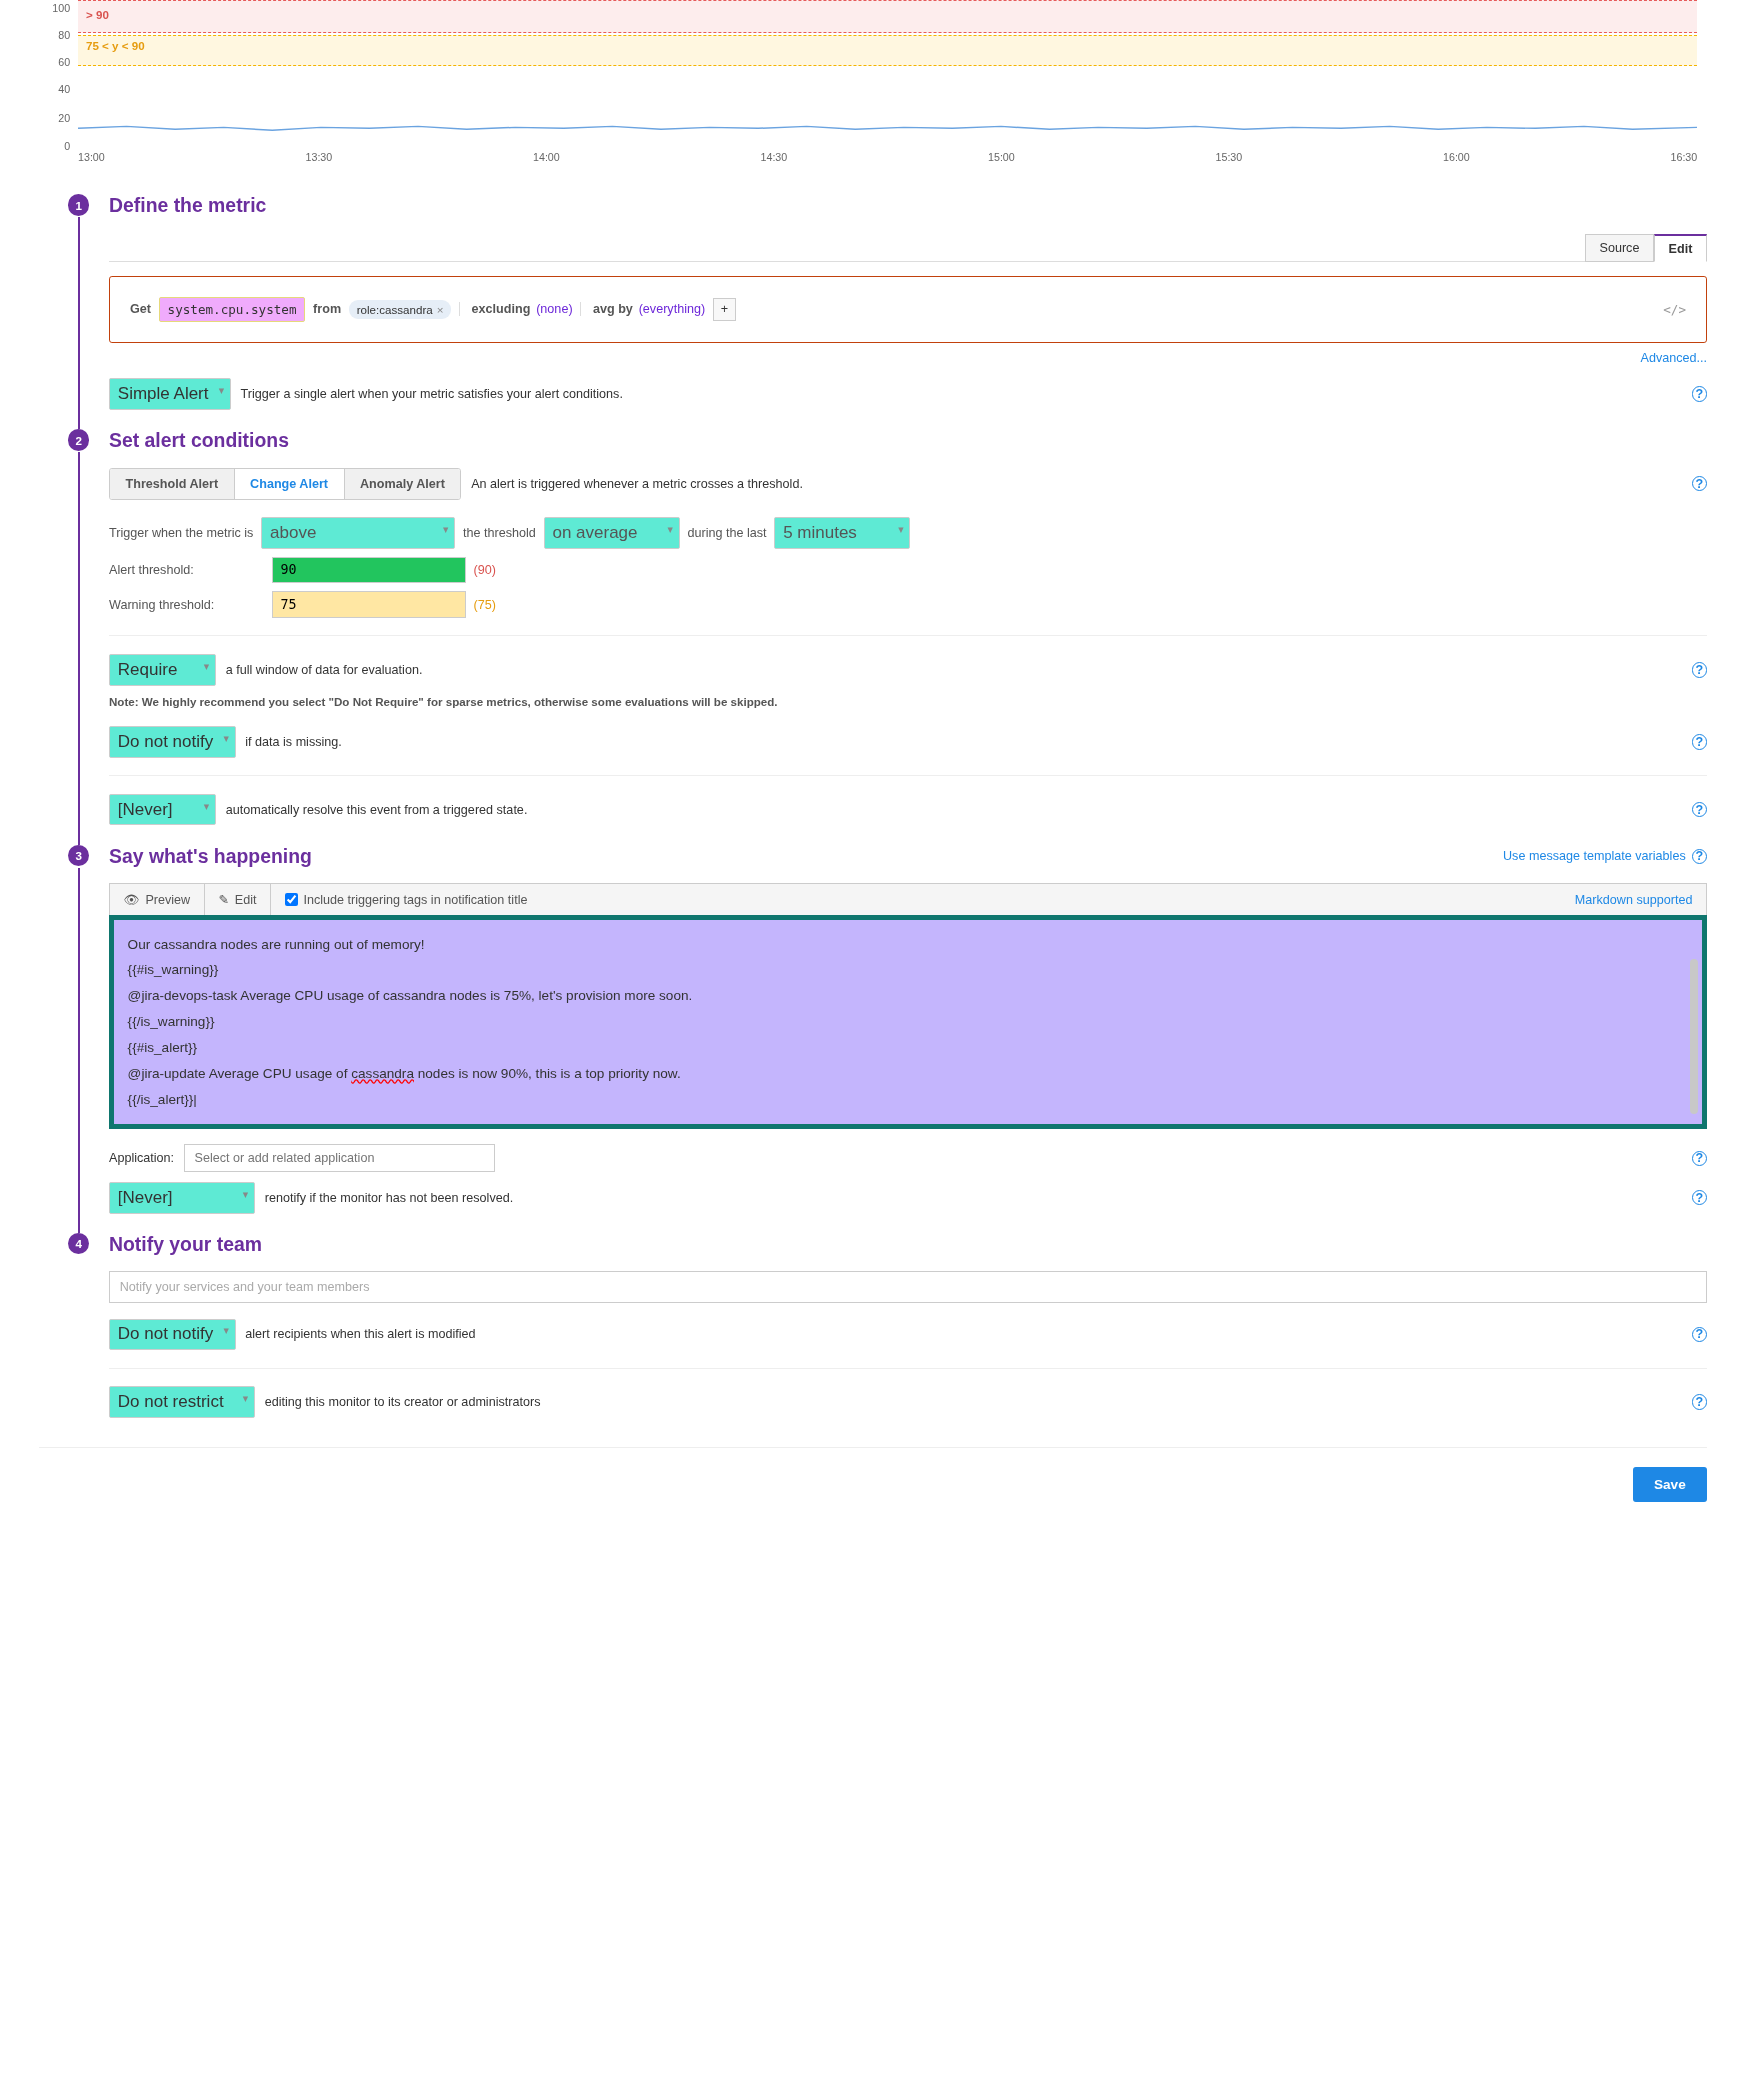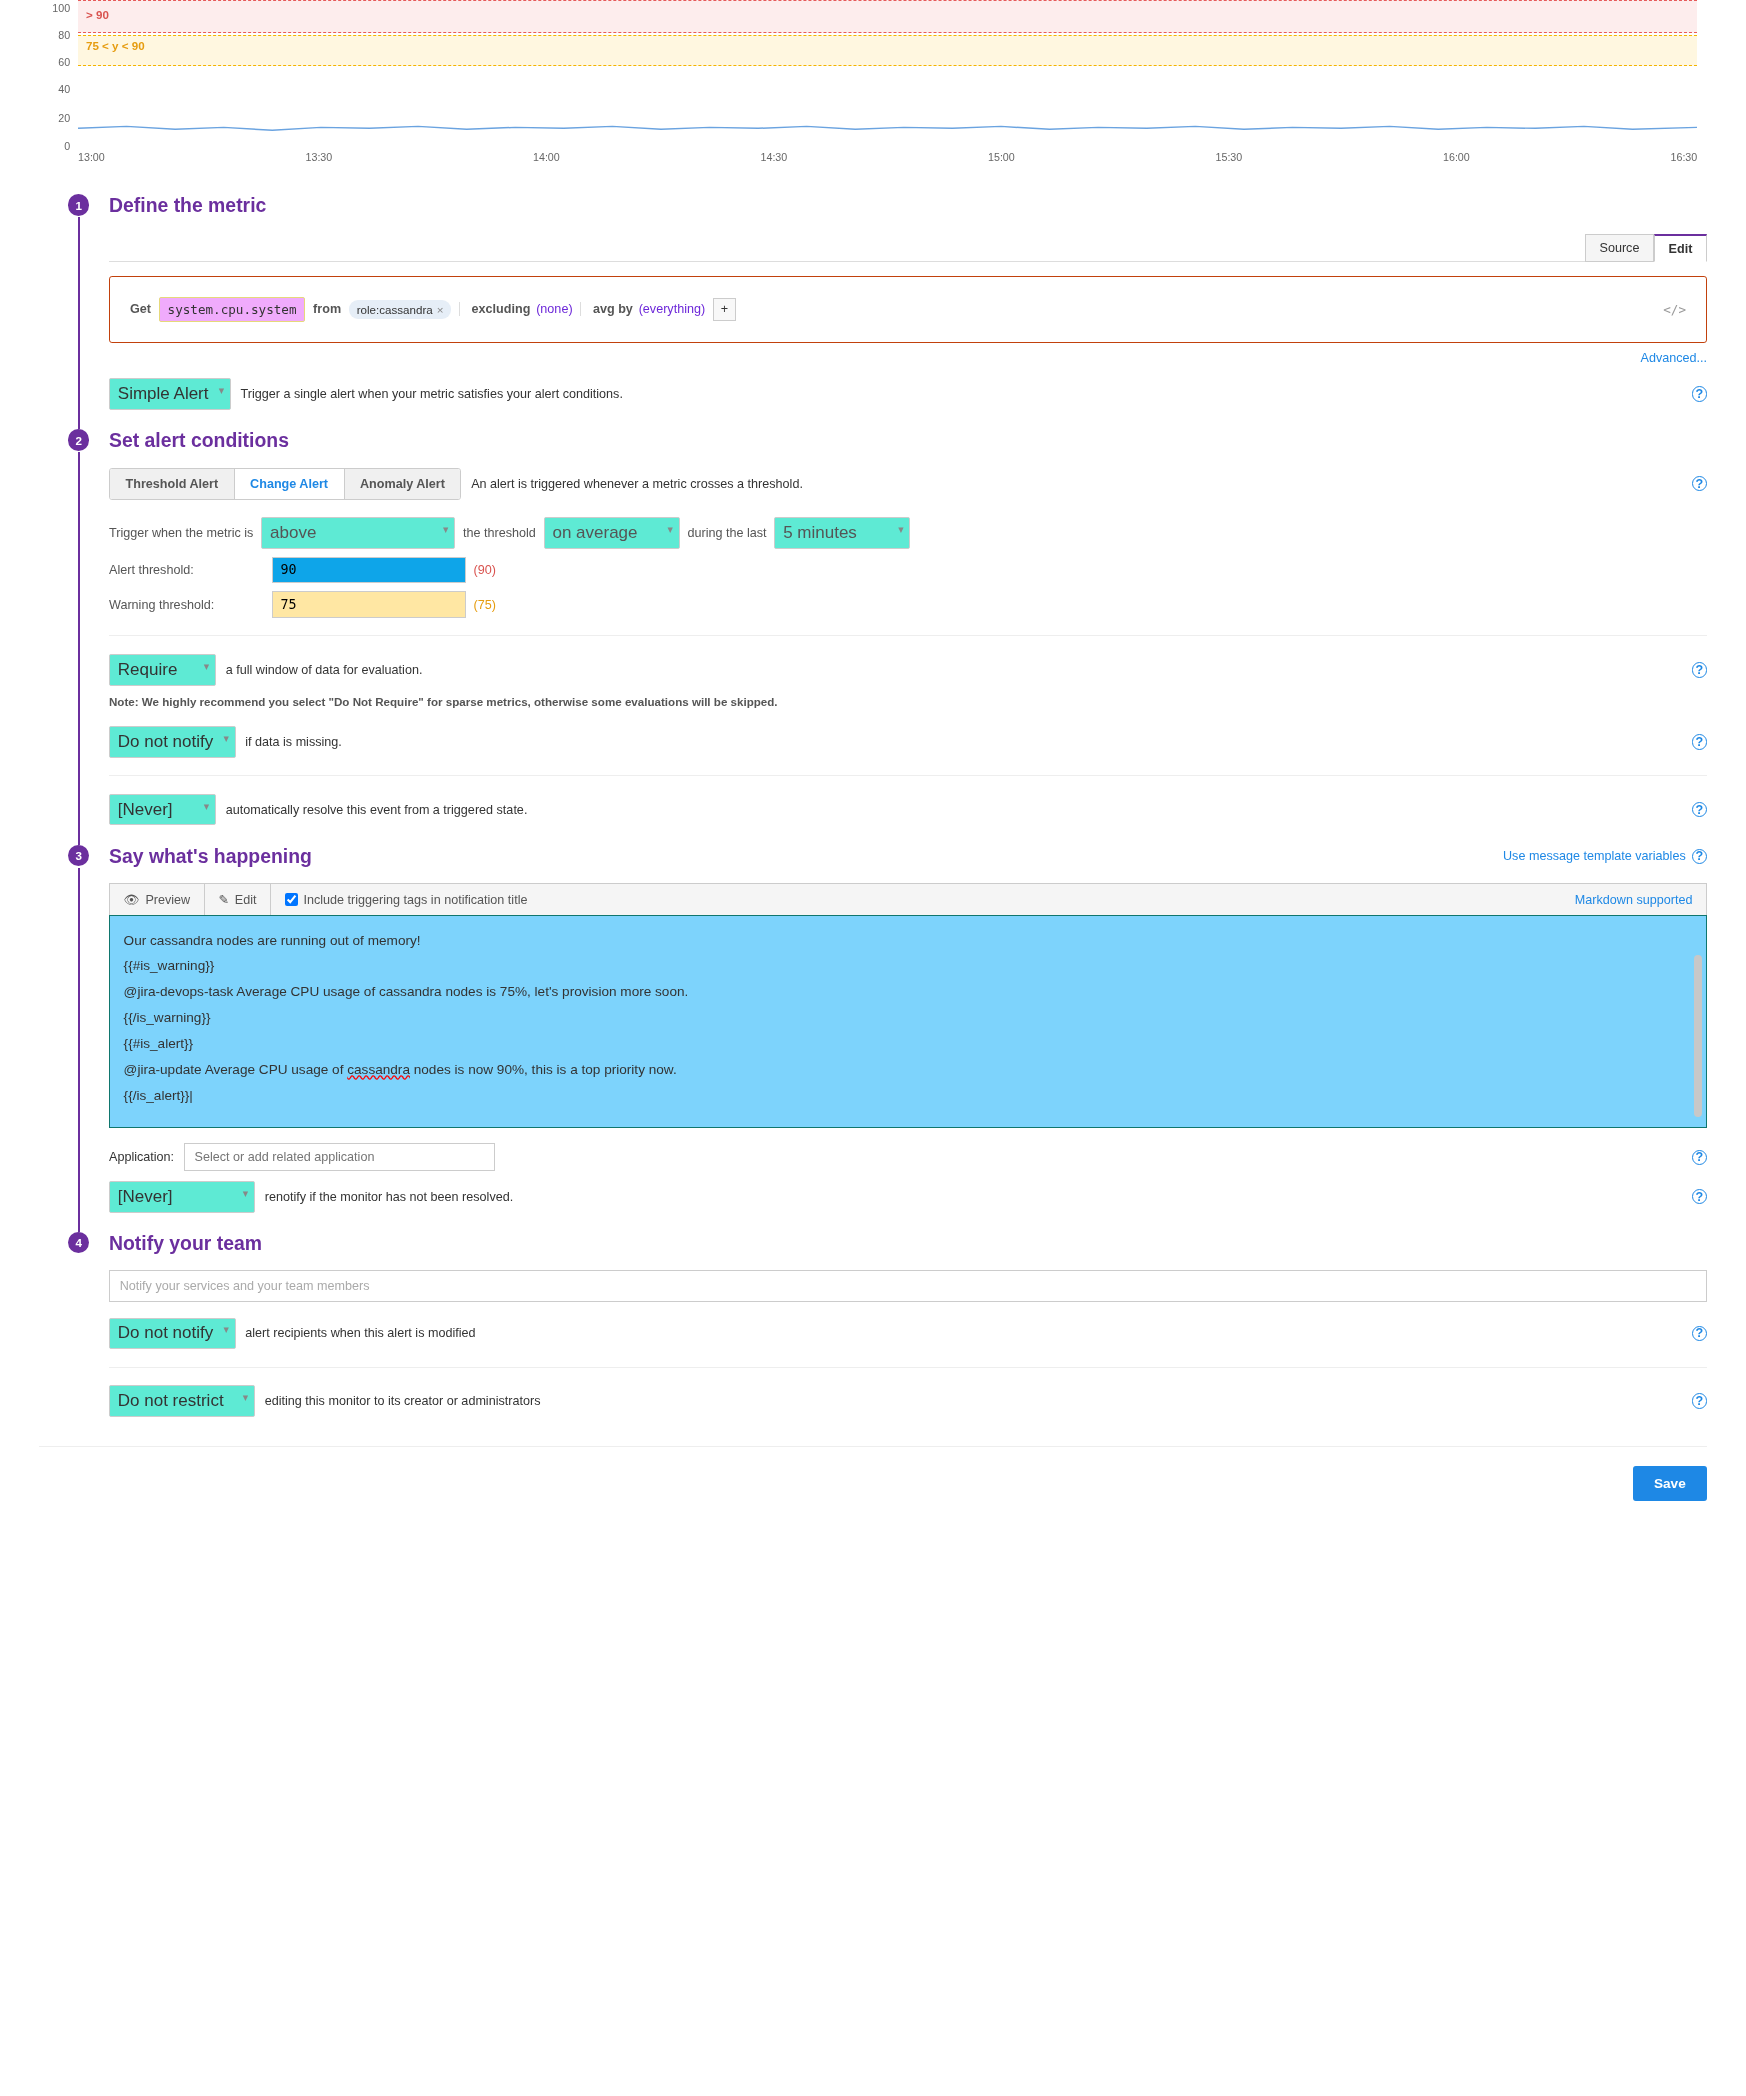--- a/index.html
+++ b/index.html
@@ -105,36 +105,36 @@
   .alert-tab {
     padding: 7.8px 15.5px; border-right: 1px solid #ccc; background: #f0f0f0; cursor: pointer; font-weight: 600; color: #555;
   }
   .alert-tab:last-child { border-right: none; }
   .alert-tab.active { background: #fff; color: #1e88e5; }
   .cond-grid { margin: 17.5px 0; }
   .cond-line { display: flex; align-items: center; gap: 7.8px; margin: 7.8px 0; font-size: 12.6px; color: #555; }
   .threshold-input {
     width: 194px; padding: 4.9px 7.8px; border: 1px solid #ccc; font-family: monospace;
   }
-  .threshold-input.alert-bg { background: #0ea5e9; }
+  .threshold-input.alert-bg { background: #22c55e; }
   .threshold-input.warn-bg { background: #ffe7a3; }
   .val-preview.alert-c { color: #d9534f; }
   .val-preview.warn-c { color: #e69c0f; }
   .note { font-weight: 600; color: #555; font-size: 11.6px; margin: 5.8px 0 17.5px; }
   .msg-toolbar {
     display: flex; align-items: center; border: 1px solid #ccc; border-bottom: none;
     background: #f5f5f5;
   }
   .msg-tool {
     padding: 7.8px 13.6px; border-right: 1px solid #ccc; cursor: pointer; color: #555; display:flex; align-items:center; gap:5.8px;
   }
   .msg-tool.label-only { border-right: none; }
   .md-sup { margin-left: auto; padding: 7.8px 13.6px; color: #1e88e5; }
   .msg-editor {
-    border: 1px solid #0f766e; background: #7dd3fc; padding: 11.6px 13.6px;
+    border: 5px solid #0f766e; background: #c4b5fd; padding: 11.6px 13.6px;
     font-size: 13.6px; line-height: 1.9; position: relative;
     min-height: 213px; white-space: pre-wrap;
   }
   .msg-editor .underline { text-decoration: underline red wavy; }
   .scrollbar-fake {
     position: absolute; right: 3.9px; top: 39px; bottom: 9.7px; width: 7.8px;
     background: #c8c8c8; border-radius: 3.9px;
   }
   .label-left { width: 155px; display: inline-block; color: #555; }
   .text-input {

